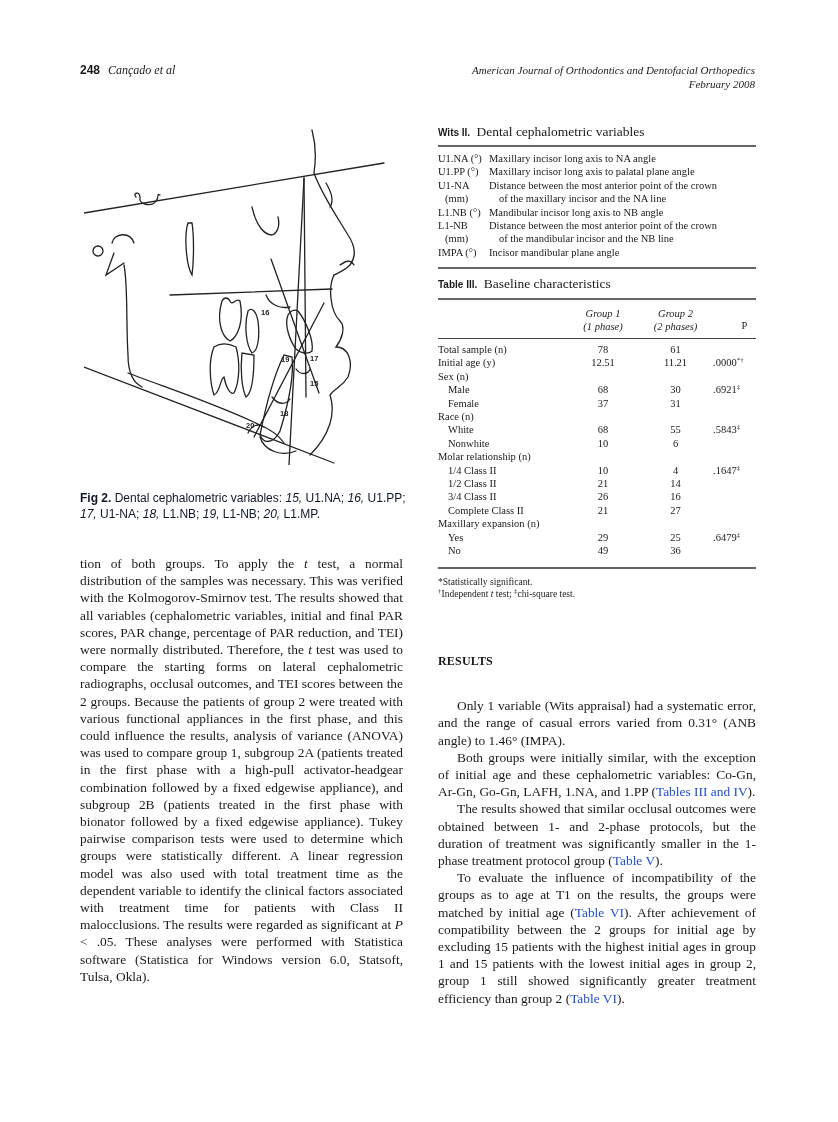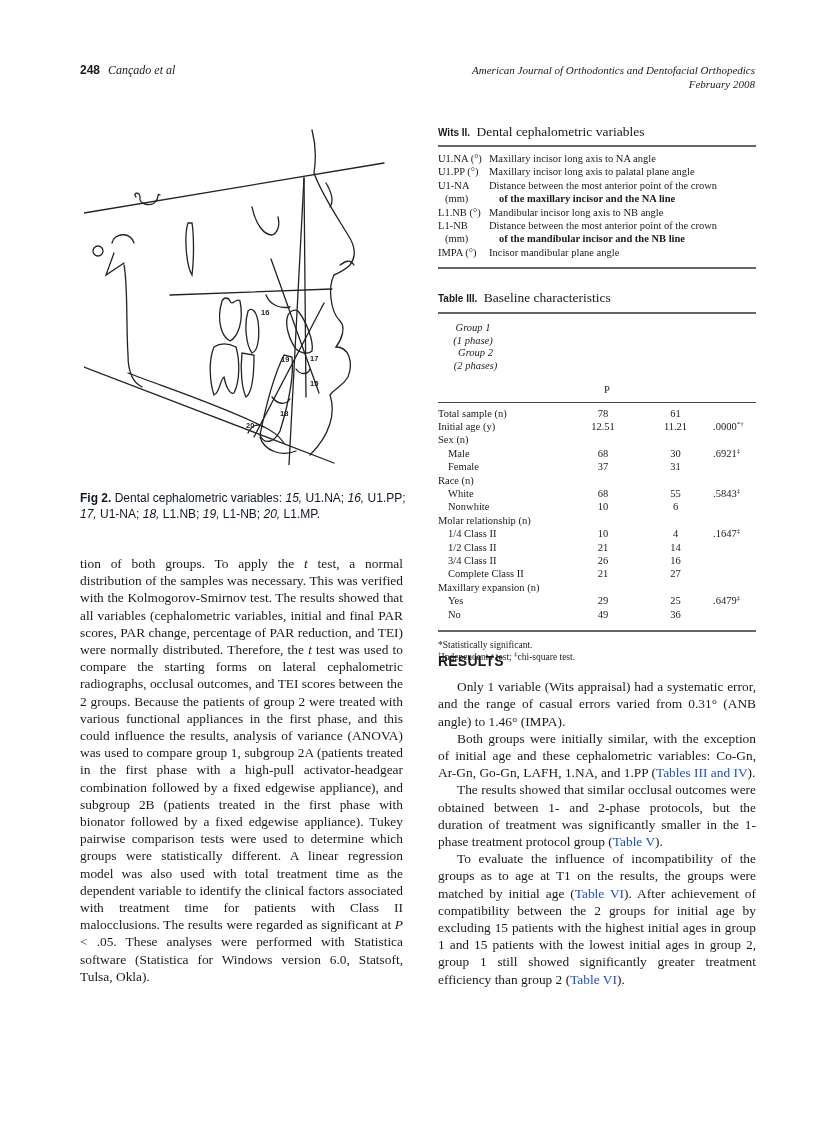--- a/index.html
+++ b/index.html
@@ -21,46 +21,46 @@
     .table-title .lbl { font-family: "Liberation Sans", sans-serif; font-size: 10px; font-weight: bold; margin-right: 3px; }
     .rule-thick { border-top: 2px solid #666; }
     .rule-thin { border-top: 1px solid #444; }
 
     #t2 { top: 124px; }
     #t2 .rule-thick { margin-top: 4px; }
     #t2 .rows { padding-top: 5px; padding-bottom: 4px; font-size: 10.5px; line-height: 13.4px; }
     #t2 .row { display: flex; }
     #t2 .abbr { width: 51px; flex: none; }
     #t2 .def { flex: 1; }
-    #t2 .cont { padding-left: 10px; font-weight: bold; }
+    #t2 .cont { padding-left: 10px; }
     #t2 .abbr.sub { padding-left: 7px; }
 
-    #t3 { top: 290px; }
+    #t3 { top: 276px; }
     #t3 .rule-thick { margin-top: 5px; }
-    #t3 .head { display: flex; font-size: 10.5px; line-height: 12.5px; padding-top: 8px; padding-bottom: 5px; flex-direction: column; }
+    #t3 .head { display: flex; font-size: 10.5px; line-height: 12.5px; padding-top: 8px; padding-bottom: 5px; }
     #t3 .head .c0 { width: 130px; }
     #t3 .head .c1 { width: 70px; text-align: center; font-style: italic; }
     #t3 .head .c2 { width: 75px; text-align: center; font-style: italic; }
     #t3 .head .c3 { flex: 1; text-align: center; padding-top: 12px; padding-left: 20px; }
     #t3 .body { padding-top: 4px; padding-bottom: 4px; font-size: 10.5px; line-height: 13.4px; }
     #t3 .trow { display: flex; }
     #t3 .trow .c0 { width: 130px; }
     #t3 .trow .c0.ind { padding-left: 10px; }
     #t3 .trow .c1 { width: 70px; text-align: center; }
     #t3 .trow .c2 { width: 75px; text-align: center; }
     #t3 .trow .c3 { flex: 1; text-align: left; padding-right: 4px; }
     #t3 sup { font-size: 7px; vertical-align: 4px; line-height: 0; }
     #t3 .foot { font-size: 9.5px; line-height: 12px; padding-top: 7px; }
 
     .col-text { position: absolute; font-size: 13.4px; line-height: 17.2px; text-align: justify; }
     .col-text p { text-indent: 0; }
     .col-text p.ind { text-indent: 19px; }
     #left-text { left: 80px; top: 555px; width: 323px; }
     #right-text { left: 438px; top: 653px; width: 318px; }
-    .section-heading { font-family: Liberation Sans, sans-serif; font-weight: bold; font-size: 14px; margin-bottom: 8px; letter-spacing: 0.2px; }
+    .section-heading { font-family: Liberation Serif, serif; font-weight: bold; font-size: 12px; margin-bottom: 27px; letter-spacing: 0.2px; }
     .link { color: #1d4ed8; }
     i { font-style: italic; }
   </style>
 </head>
 <body>
 
 <div class="running-head-left">
   <span class="pg">248</span>
   <span class="auth">Cançado et al</span>
 </div>

